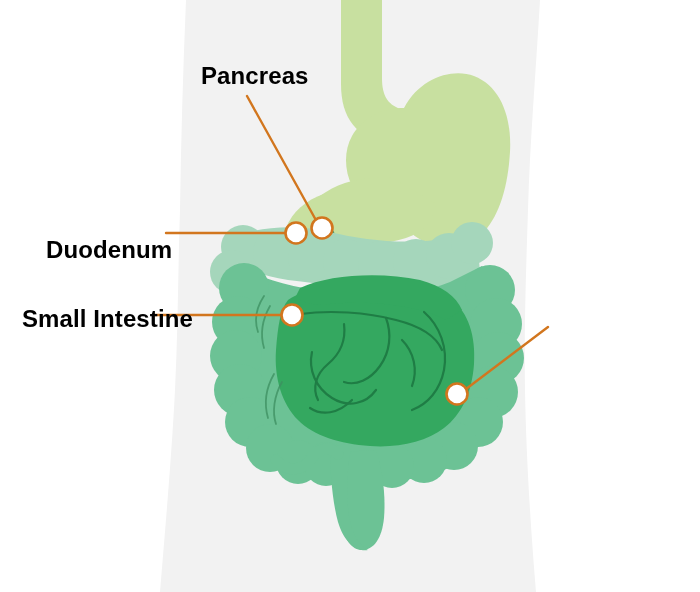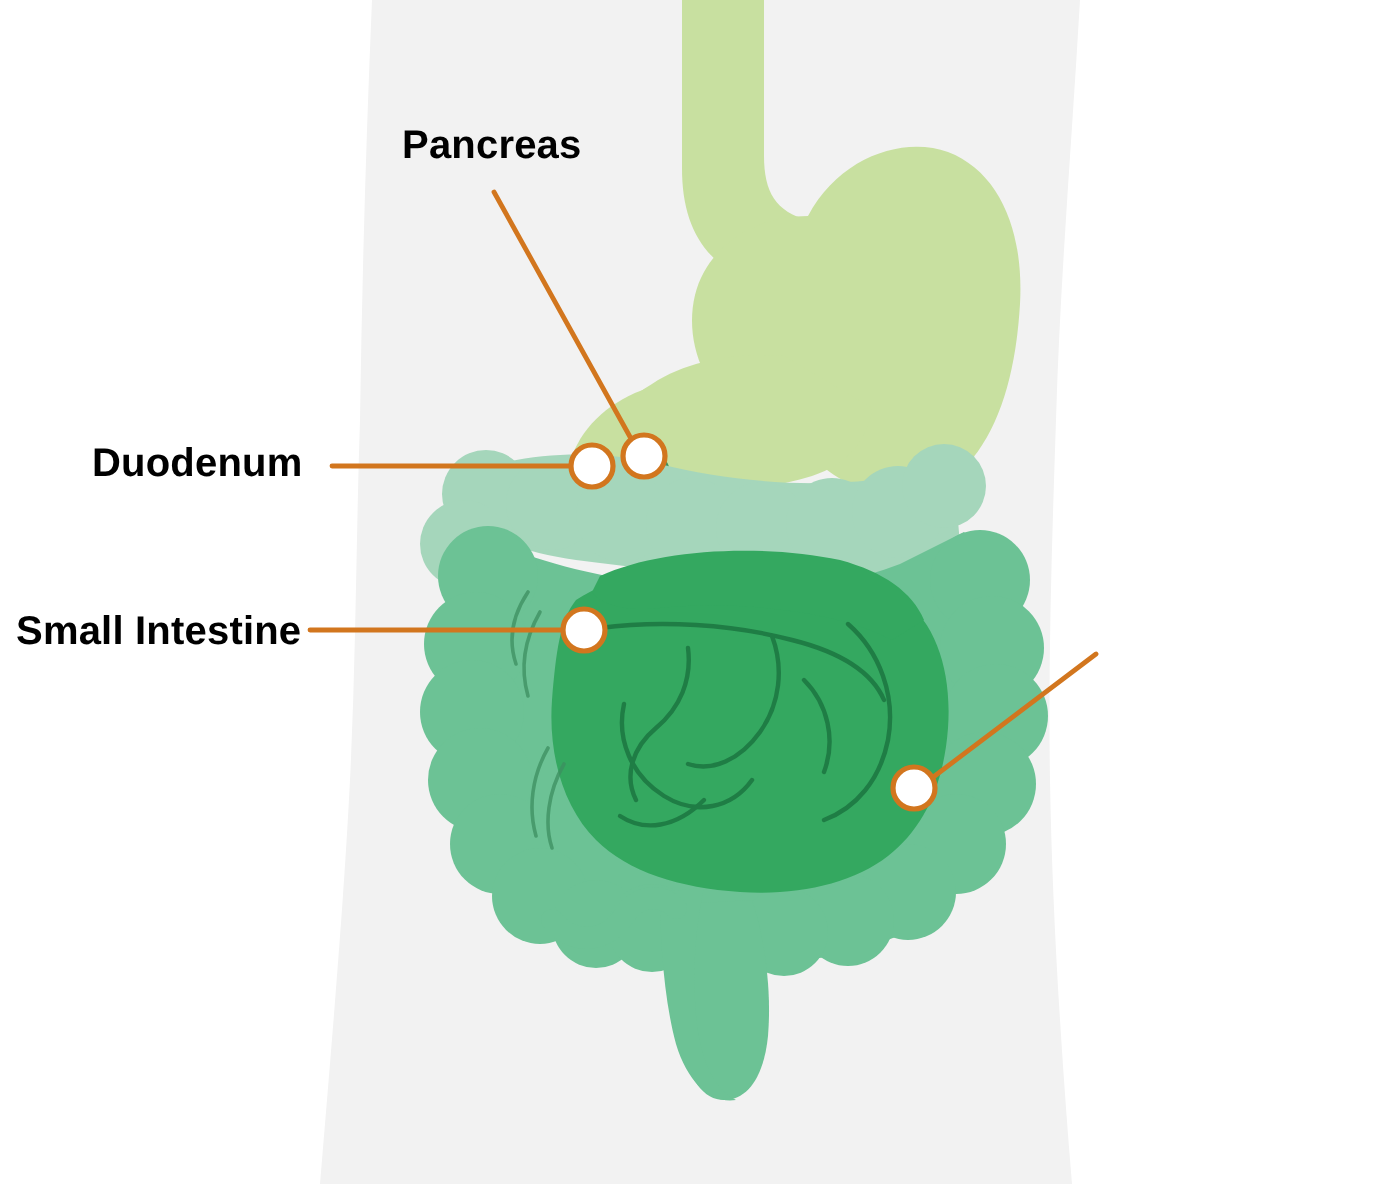--- a/index.html
+++ b/index.html
@@ -22,28 +22,28 @@
     left: 0;
     top: 0;
     width: 700px;
     height: 592px;
     display: block;
   }
   .callout-label {
     position: absolute;
     font-family: "Liberation Sans", sans-serif;
     font-weight: bold;
-    font-size: 20px;
+    font-size: 24px;
     color: #000000;
     white-space: nowrap;
     letter-spacing: 0.1px;
   }
   #label-pancreas   { left: 201px; top: 62px; }
-  #label-duodenum   { left: 46px;  top: 221px; }
-  #label-small-int  { left: 8px;   top: 305px; }
+  #label-duodenum   { left: 46px;  top: 236px; }
+  #label-small-int  { left: 22px;   top: 305px; }
   #label-large-int  { left: 553px; top: 305px; }
 </style>
 </head>
 <body>
 
 <div id="diagram-root">
 
   <svg id="anatomy-svg" viewBox="0 0 700 592" xmlns="http://www.w3.org/2000/svg">
 
     <g>

